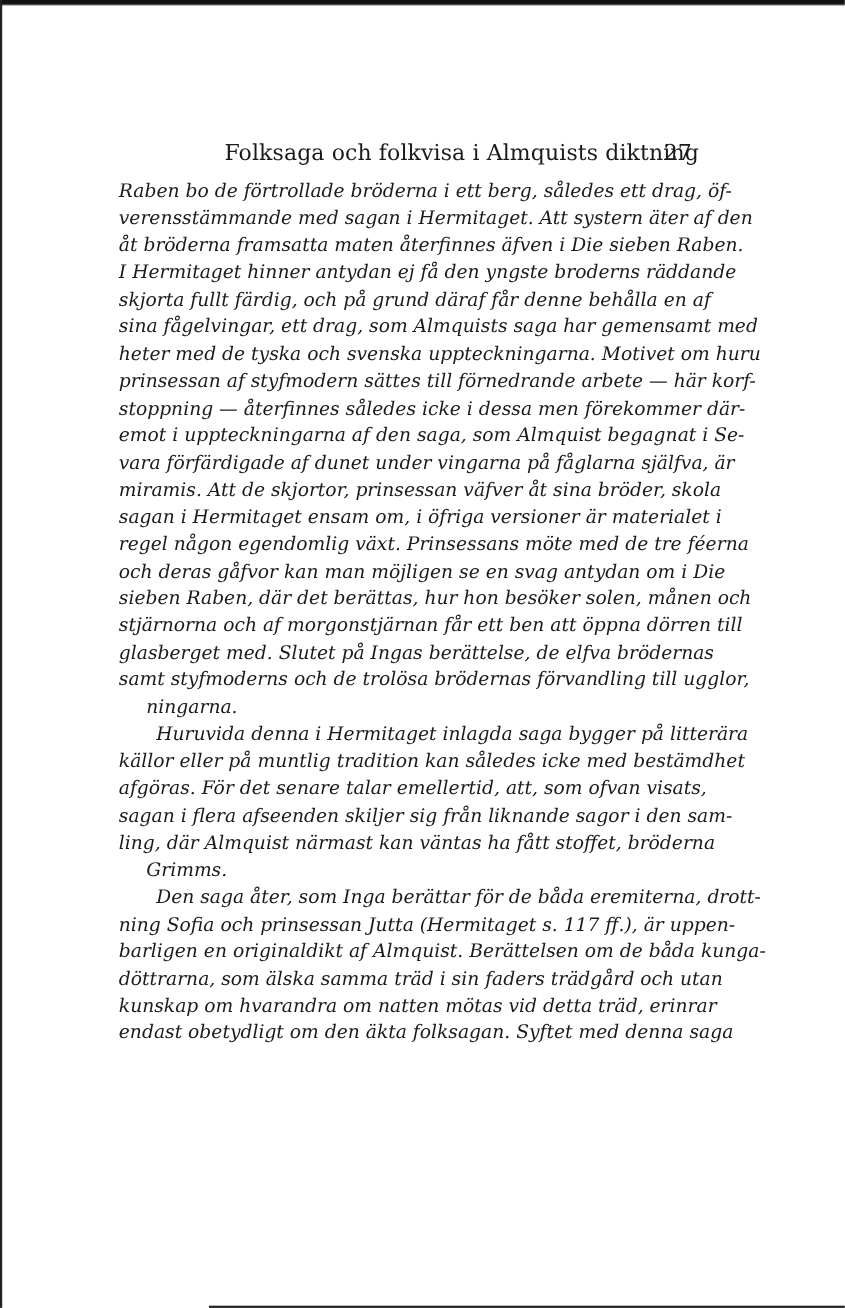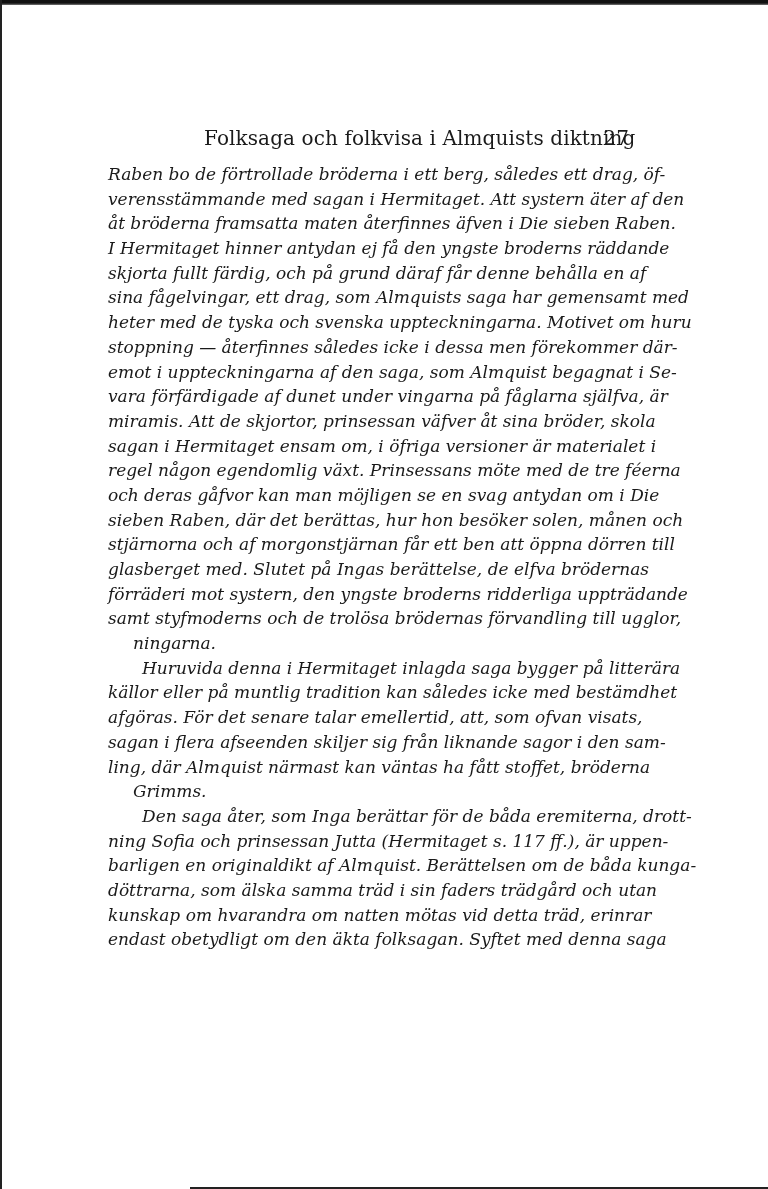--- a/index.html
+++ b/index.html
@@ -90,31 +90,31 @@
   <div class="body-text">
 
     <div class="paragraph">
       <span class="line">Raben bo de förtrollade bröderna i ett berg, således ett drag, öf-</span>
       <span class="line">verensstämmande med sagan i Hermitaget. Att systern äter af den</span>
       <span class="line">åt bröderna framsatta maten återfinnes äfven i Die sieben Raben.</span>
       <span class="line">I Hermitaget hinner antydan ej få den yngste broderns räddande</span>
       <span class="line">skjorta fullt färdig, och på grund däraf får denne behålla en af</span>
       <span class="line">sina fågelvingar, ett drag, som Almquists saga har gemensamt med</span>
       <span class="line">heter med de tyska och svenska uppteckningarna. Motivet om huru</span>
+      <span class="line">prinsessan af styfmodern sättes till förnedrande arbete — här korf-</span>
       <span class="line">stoppning — återfinnes således icke i dessa men förekommer där-</span>
       <span class="line">emot i uppteckningarna af den saga, som Almquist begagnat i Se-</span>
       <span class="line">vara förfärdigade af dunet under vingarna på fåglarna själfva, är</span>
       <span class="line">miramis. Att de skjortor, prinsessan väfver åt sina bröder, skola</span>
       <span class="line">sagan i Hermitaget ensam om, i öfriga versioner är materialet i</span>
       <span class="line">regel någon egendomlig växt. Prinsessans möte med de tre féerna</span>
       <span class="line">och deras gåfvor kan man möjligen se en svag antydan om i Die</span>
       <span class="line">sieben Raben, där det berättas, hur hon besöker solen, månen och</span>
       <span class="line">stjärnorna och af morgonstjärnan får ett ben att öppna dörren till</span>
       <span class="line">glasberget med. Slutet på Ingas berättelse, de elfva brödernas</span>
-      <span class="line">förräderi mot systern, den yngste broderns ridderliga uppträdande</span>
       <span class="line">samt styfmoderns och de trolösa brödernas förvandling till ugglor,</span>
       <span class="line last">ningarna.</span>
     </div>
 
     <div class="paragraph">
       <span class="line indent">Huruvida denna i Hermitaget inlagda saga bygger på litterära</span>
       <span class="line">källor eller på muntlig tradition kan således icke med bestämdhet</span>
       <span class="line">afgöras. För det senare talar emellertid, att, som ofvan visats,</span>
       <span class="line">sagan i flera afseenden skiljer sig från liknande sagor i den sam-</span>
       <span class="line">ling, där Almquist närmast kan väntas ha fått stoffet, bröderna</span>

